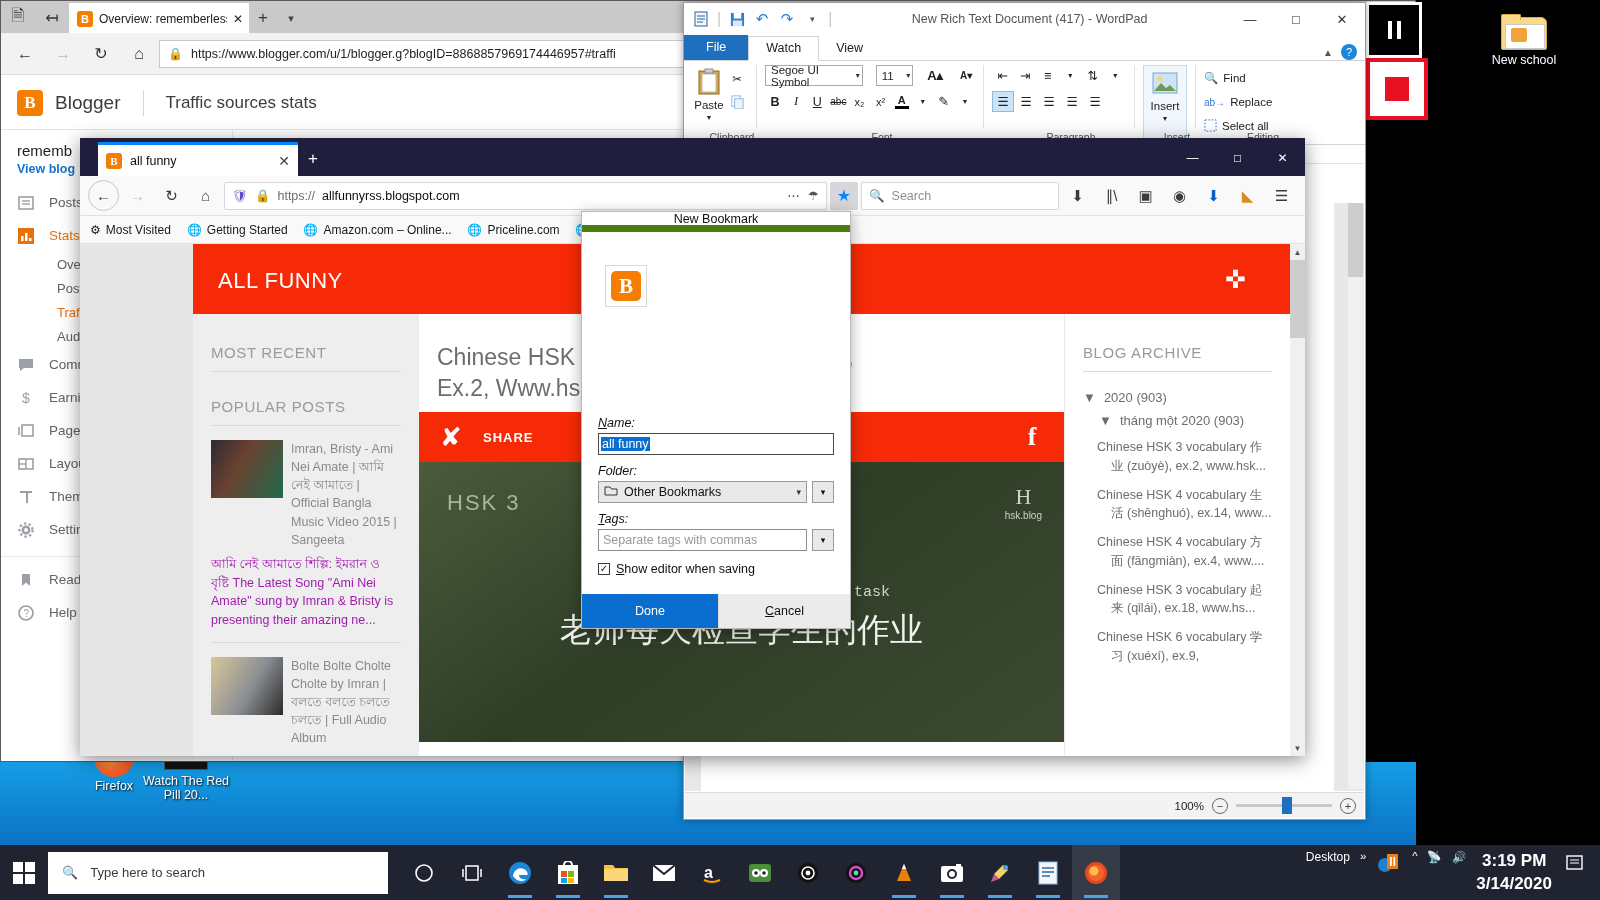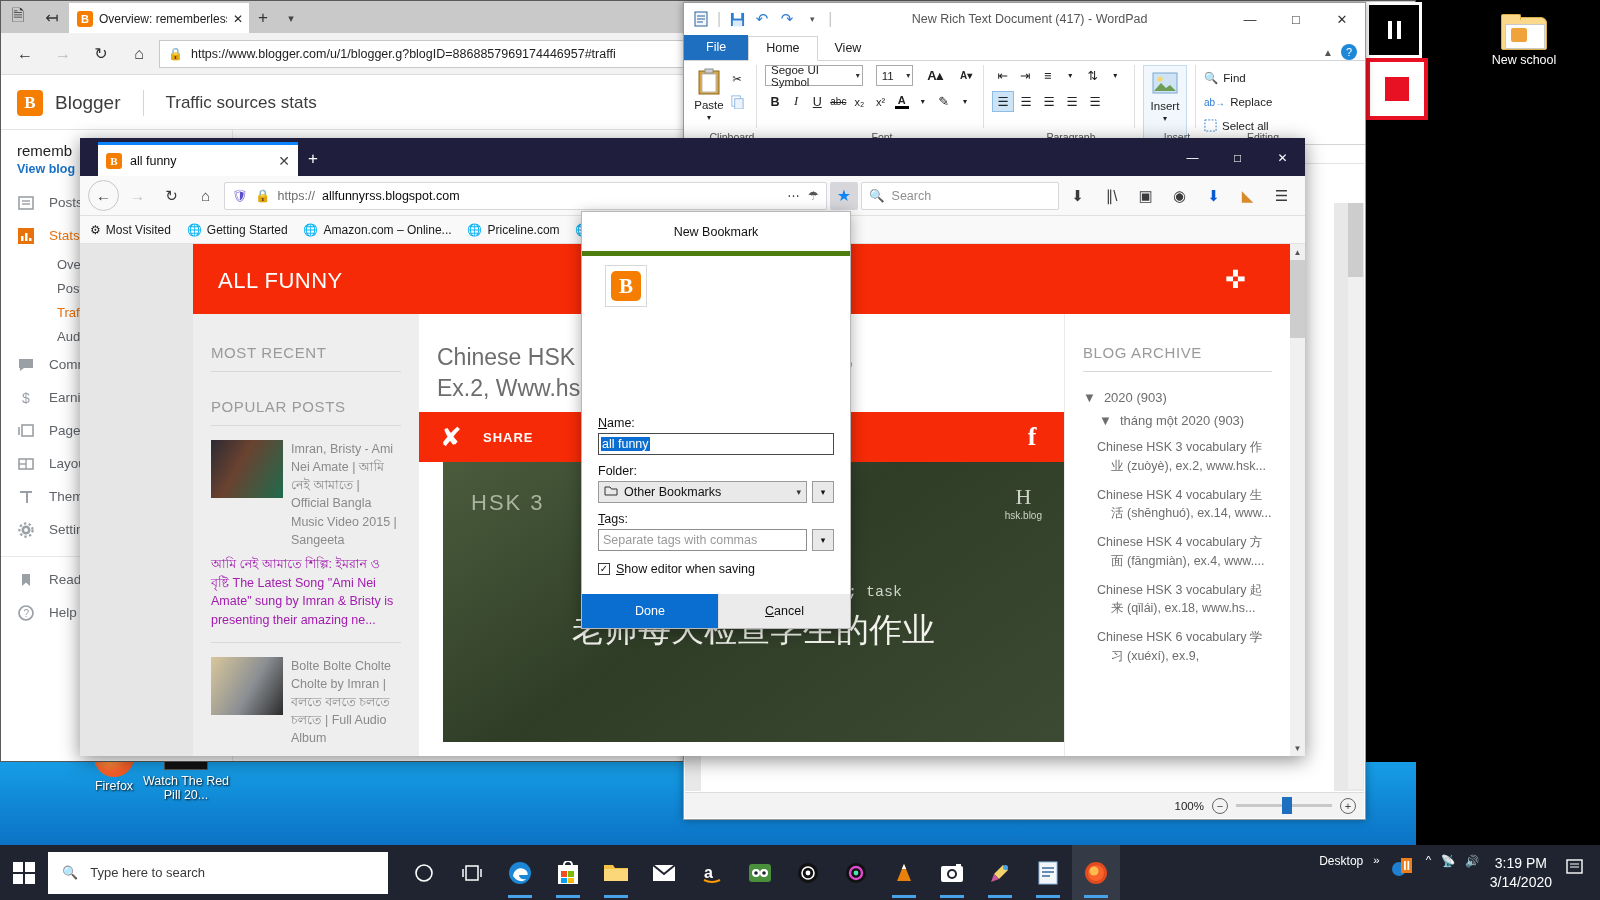--- a/index.html
+++ b/index.html
@@ -175,46 +175,46 @@
   .post-snip { font-size:12.5px; line-height:1.5; color:#a21caf; padding:6px 0 12px; }
   .blog-main { position:absolute; left:339px; top:70px; right:226px; bottom:0; background:#fff; }
   .post-head { font-size:23px; line-height:1.35; color:#6d6d6d; padding:28px 18px 10px; }
   .share-bar { position:absolute; left:0; right:0; top:98px; height:50px; background:#f62a06; display:flex;
       align-items:center; color:#fff; }
   .share-bar .back { width:64px; display:flex; align-items:center; justify-content:center; font-size:26px; }
   .share-bar .lbl { font-size:13px; font-weight:bold; letter-spacing:1px; }
   .share-bar .fb { margin-left:auto; width:64px; text-align:center; font-size:26px; font-weight:bold;
       font-family:"Liberation Serif",serif; }
   .hsk-img { position:absolute; left:0; right:0; top:148px; height:280px;
-      background:linear-gradient(145deg,#4a5c3c 0%,#2f3d27 45%,#3c4a33 100%); overflow:hidden;margin-left:24px; }
+      background:linear-gradient(145deg,#4a5c3c 0%,#2f3d27 45%,#3c4a33 100%); overflow:hidden; }
   .hsk-img .hsk3 { position:absolute; left:28px; top:28px; font-size:22px; color:#aab49f; letter-spacing:2px; }
   .hsk-tips { position:absolute; right:22px; top:22px; text-align:center; color:#cdd3c6; }
   .hsk-tips .h { font-size:22px; font-family:"Liberation Serif",serif; }
   .hsk-tips .s { font-size:10px; }
   .hsk-gloss { position:absolute; left:0; right:0; top:122px; text-align:center; color:#cfd4c8;
       font-family:"Liberation Mono", monospace; font-size:15px; }
   .hsk-cn { position:absolute; left:0; right:0; top:146px; text-align:center; color:#f2f2ec;
       font-size:33px; font-family:"Liberation Serif", serif; }
   .blog-right { position:absolute; right:0; top:70px; width:226px; bottom:0; background:#fff;
       border-left:1px solid #eaeaea; padding:18px; }
   .arch-root { display:flex; gap:8px; font-size:13px; color:#6d6d6d; padding:4px 0; }
   .arch-lvl2 { display:flex; gap:8px; font-size:13px; color:#6d6d6d; padding:4px 0 4px 16px; }
   .arch-post { font-size:12.5px; line-height:1.5; color:#6d6d6d; padding:6px 0 4px 28px; text-indent:-14px; }
 
   
   .bm-dlg { position:absolute; left:581px; top:211px; width:270px; height:418px; background:#fff;
       border:1px solid #b8b8b8; box-shadow:0 3px 14px rgba(0,0,0,.32); }
-  .bm-dlg .hd { height:44px; display:flex; align-items:center; justify-content:center; font-size:12.5px;
-      color:#111; border-bottom:5px solid #4d7c0f; }
+  .bm-dlg .hd { height:20px; display:flex; align-items:center; justify-content:center; font-size:12.5px;
+      color:#111; border-bottom:7px solid #4d7c0f; }
   .bm-icon { position:absolute; left:23px; top:53px; width:42px; height:42px; background:#fff;
       border:1px solid #d8d8d8; display:flex; align-items:center; justify-content:center; }
   .bm-icon .b { width:30px; height:30px; background:#f57d00; border-radius:5px; color:#fff; font-weight:bold;
       font-size:21px; display:flex; align-items:center; justify-content:center; font-family:"Liberation Serif",serif; }
   .bm-form { position:absolute; left:16px; right:16px; top:195px; font-size:12.5px; color:#111; }
-  .bm-lab { padding:9px 0 3px; }
+  .bm-lab { padding:9px 0 3px;font-style:italic; }
   .bm-lab u { text-decoration:underline; }
   .bm-input { height:22px; border:1px solid #4a4a4a; background:#fff; display:flex; align-items:center; padding:0 2px; }
   .bm-sel-text { background:#0a6ed1; color:#fff; padding:0 1px; font-size:12.5px; }
   .bm-row { display:flex; gap:5px; }
   .bm-dd { flex:1; height:22px; background:#e9e9e9; border:1px solid #9a9a9a; display:flex; align-items:center;
       gap:6px; padding:0 5px; font-size:12.5px; }
   .bm-dd .car { margin-left:auto; font-size:9px; color:#333; }
   .bm-ddbtn { width:22px; height:22px; background:#e9e9e9; border:1px solid #9a9a9a; display:flex;
       align-items:center; justify-content:center; font-size:9px; }
   .bm-tags { flex:1; height:22px; background:#fff; border:1px solid #8d8d8d; display:flex; align-items:center;
@@ -231,21 +231,21 @@
   
   .taskbar { position:absolute; left:0; bottom:0; width:1600px; height:55px; background:#1f2430; display:flex; align-items:center; }
   .tb-start { width:48px; height:55px; display:flex; align-items:center; justify-content:center; }
   .tb-search { width:340px; height:42px; background:#fff; display:flex; align-items:center; gap:12px;
       padding:0 14px; font-size:13px; color:#3a3a3a; }
   .tb-icons { display:flex; align-items:center; gap:0; margin-left:12px; }
   .tb-ico { width:48px; height:55px; display:flex; align-items:center; justify-content:center; position:relative; }
   .tb-ico.run::after { content:""; position:absolute; left:12px; bottom:2px; width:24px; height:3px; background:#4aa3e8; }
   .tb-ico.active { background:#343a46; }
   .tb-right { margin-left:auto; display:flex; align-items:flex-start; gap:10px; padding-right:12px; color:#fff; font-size:11.5px; }
-  .tb-clock { text-align:center; line-height:1.35; font-size:14px; }
+  .tb-clock { text-align:center; line-height:1.35; font-size:17px;font-weight:bold; }
   .tb-desktop { font-size:12px; }
   .tb-notif { width:26px; height:26px; display:flex; align-items:center; justify-content:center; position:relative; }
 </style>
 </head>
 <body>
 
 <div id="screen">
 
   <div class="desktop-bg"></div>
   <div class="desktop-blue"></div>
@@ -463,21 +463,21 @@
       </span>
       <span class="wp-docname">New Rich Text Document (417) - WordPad</span>
       <span class="wp-winbtns">
         <span class="wp-winbtn">—</span>
         <span class="wp-winbtn">□</span>
         <span class="wp-winbtn close">✕</span>
       </span>
     </div>
     <div class="wp-tabs">
       <div class="wp-tab file">File</div>
-      <div class="wp-tab sel">Home</div>
+      <div class="wp-tab sel">Watch</div>
       <div class="wp-tab">View</div>
       <div class="wp-tabright">
         <span style="font-size:10px;color:#555;">▲</span>
         <span class="wp-help">?</span>
       </div>
     </div>
 
     <div class="wp-ribbon">
 
       <div class="wp-group" style="width:72px;">

